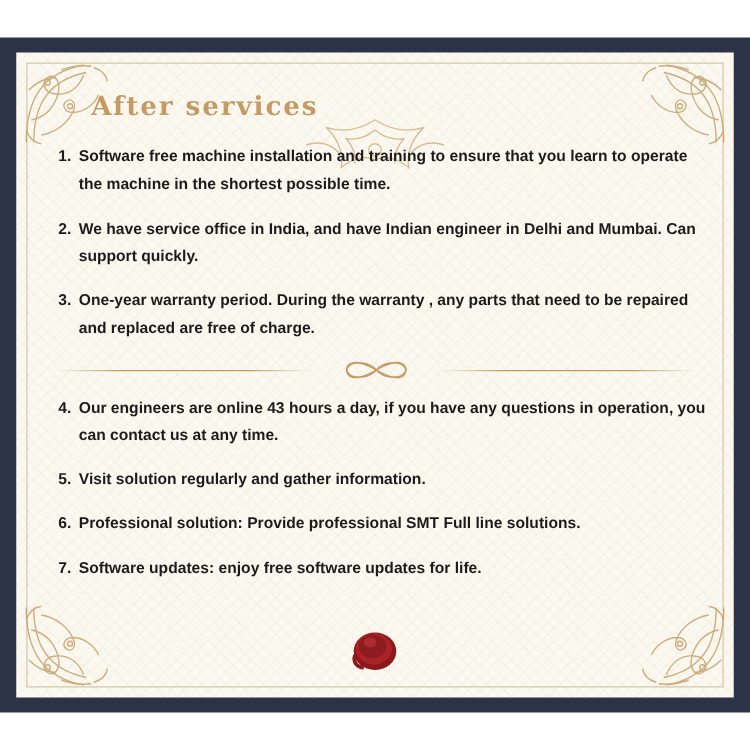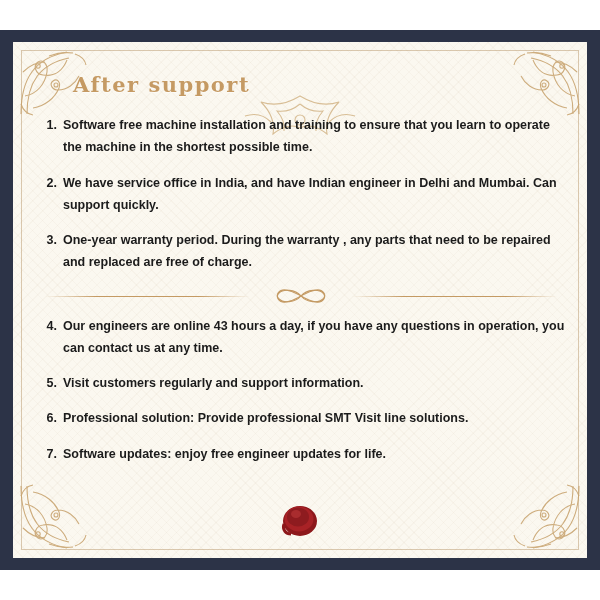--- a/index.html
+++ b/index.html
@@ -235,21 +235,21 @@
         <g fill="none" stroke="currentColor" stroke-width="1.1">
           <path d="M75 6 C62 14 48 16 36 12 C46 22 50 32 48 44 C58 36 68 34 75 38 C82 34 92 36 102 44 C100 32 104 22 114 12 C102 16 88 14 75 6 Z"></path>
           <path d="M75 14 C68 20 60 22 52 21 C58 28 60 34 59 41"></path>
           <path d="M75 14 C82 20 90 22 98 21 C92 28 90 34 91 41"></path>
           <circle cx="75" cy="30" r="5"></circle>
           <path d="M20 26 C32 22 40 26 46 32"></path>
           <path d="M130 26 C118 22 110 26 104 32"></path>
         </g>
       </svg>
 
-      <div class="title">After support</div>
+      <div class="title">After services</div>
 
       <div class="list">
 
         <div class="item">
           <span class="num">1.</span>
           <span class="txt">Software free machine installation and training to ensure that you  learn to operate the machine in the shortest possible time.</span>
         </div>
 
         <div class="item">
           <span class="num">2.</span>
@@ -274,31 +274,31 @@
           </svg>
         </div>
 
         <div class="item">
           <span class="num">4.</span>
           <span class="txt">Our engineers are online 43 hours a day, if you have any questions  in operation, you can contact us at any time.</span>
         </div>
 
         <div class="item">
           <span class="num">5.</span>
-          <span class="txt">Visit customers regularly and support information.</span>
+          <span class="txt">Visit solution regularly and gather information.</span>
         </div>
 
         <div class="item">
           <span class="num">6.</span>
-          <span class="txt">Professional solution: Provide professional SMT Visit line solutions.</span>
+          <span class="txt">Professional solution: Provide professional SMT Full line solutions.</span>
         </div>
 
         <div class="item">
           <span class="num">7.</span>
-          <span class="txt">Software updates:  enjoy free engineer updates for life.</span>
+          <span class="txt">Software updates:  enjoy free software updates for life.</span>
         </div>
 
       </div>
 
       <svg class="seal" viewBox="0 0 44 40">
         <ellipse cx="22" cy="21" rx="17" ry="15" fill="#8d181b"></ellipse>
         <ellipse cx="21" cy="19" rx="14.5" ry="12.5" fill="#a82226"></ellipse>
         <ellipse cx="20" cy="17" rx="11" ry="9.5" fill="#8e1b1f"></ellipse>
         <ellipse cx="18" cy="14" rx="5" ry="4" fill="#bf3a3b" opacity=".55"></ellipse>
         <path d="M6 24 C4 30 8 34 13 34" stroke="#8d181b" stroke-width="3" fill="none"></path>

